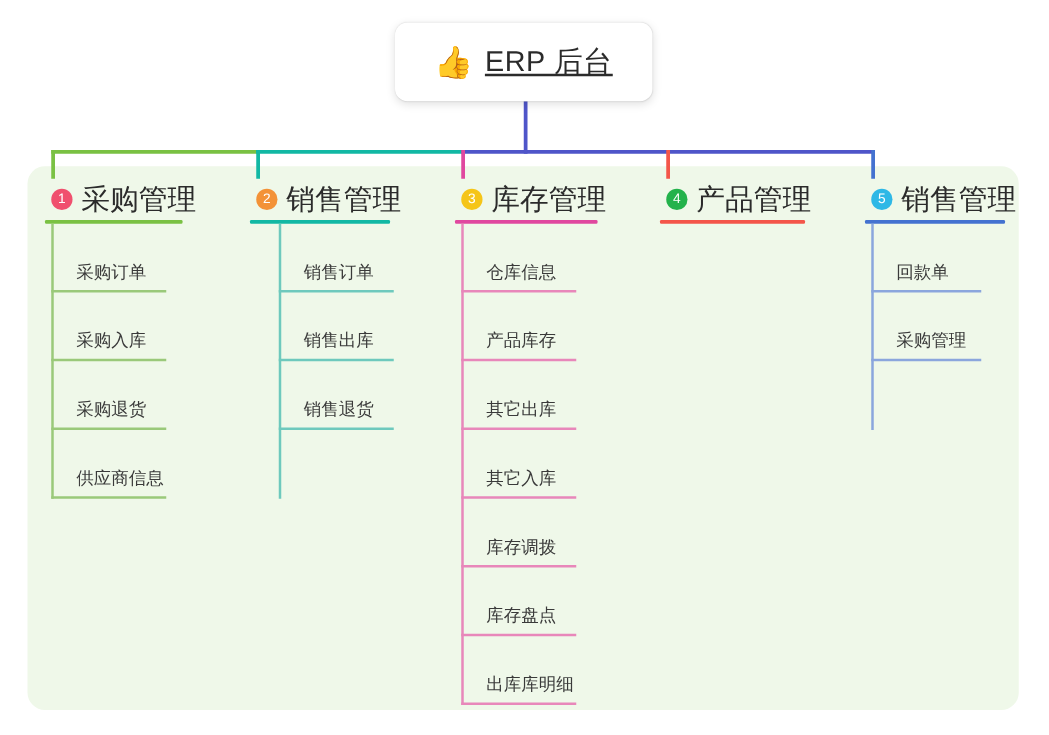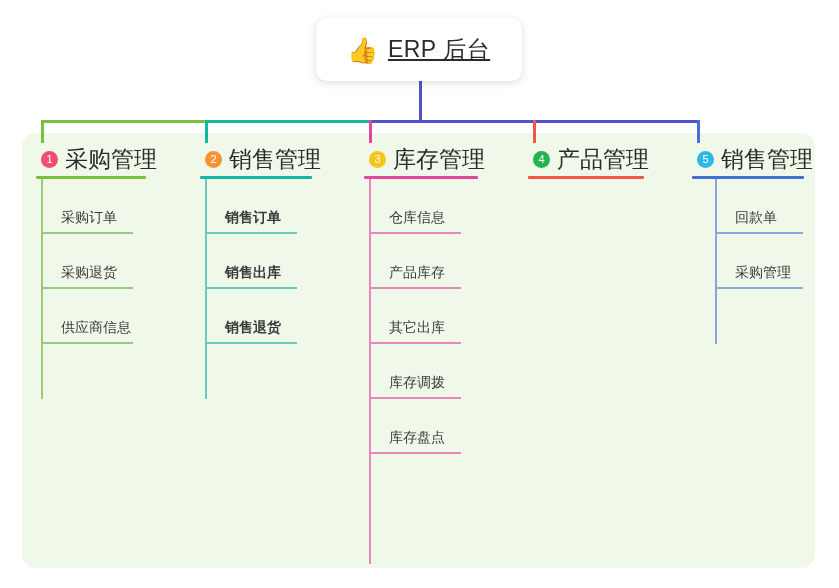--- a/index.html
+++ b/index.html
@@ -165,36 +165,40 @@
           <span class="col-title">采购管理</span>
         </div>
         <div class="col-underline" style="width: 110px; background: rgb(122, 193, 67);"></div>
         <div class="leaves" style="margin-left: 5px;">
           <div class="spine" style="height: 220px; background: rgb(154, 201, 122);"></div>
           <div class="leaf">
             <span class="leaf-text">采购订单</span>
             <div class="leaf-underline" style="width: 92px; background: rgb(154, 201, 122);"></div>
           </div>
           <div class="leaf">
+            <span class="leaf-text">采购入库</span>
+            <div class="leaf-underline" style="width: 92px; background: rgb(154, 201, 122);"></div>
+          </div>
+          <div class="leaf">
             <span class="leaf-text">采购退货</span>
             <div class="leaf-underline" style="width: 92px; background: rgb(154, 201, 122);"></div>
           </div>
           <div class="leaf">
             <span class="leaf-text">供应商信息</span>
             <div class="leaf-underline" style="width: 92px; background: rgb(154, 201, 122);"></div>
           </div>
         </div>
       </div>
       <div class="column" style="left: 200px; top: 146px;">
         <div class="col-header">
           <span class="badge" style="background: rgb(243, 146, 55);">2</span>
           <span class="col-title">销售管理</span>
         </div>
         <div class="col-underline" style="width: 112px; background: rgb(18, 184, 164);"></div>
-        <div class="leaves" style="margin-left: 5px; font-weight: bold;">
+        <div class="leaves" style="margin-left: 23px;">
           <div class="spine" style="height: 220px; background: rgb(110, 201, 189);"></div>
           <div class="leaf">
             <span class="leaf-text">销售订单</span>
             <div class="leaf-underline" style="width: 92px; background: rgb(110, 201, 189);"></div>
           </div>
           <div class="leaf">
             <span class="leaf-text">销售出库</span>
             <div class="leaf-underline" style="width: 92px; background: rgb(110, 201, 189);"></div>
           </div>
           <div class="leaf">
@@ -217,43 +221,51 @@
           </div>
           <div class="leaf">
             <span class="leaf-text">产品库存</span>
             <div class="leaf-underline" style="width: 92px; background: rgb(232, 135, 186);"></div>
           </div>
           <div class="leaf">
             <span class="leaf-text">其它出库</span>
             <div class="leaf-underline" style="width: 92px; background: rgb(232, 135, 186);"></div>
           </div>
           <div class="leaf">
+            <span class="leaf-text">其它入库</span>
+            <div class="leaf-underline" style="width: 92px; background: rgb(232, 135, 186);"></div>
+          </div>
+          <div class="leaf">
             <span class="leaf-text">库存调拨</span>
             <div class="leaf-underline" style="width: 92px; background: rgb(232, 135, 186);"></div>
           </div>
           <div class="leaf">
             <span class="leaf-text">库存盘点</span>
+            <div class="leaf-underline" style="width: 92px; background: rgb(232, 135, 186);"></div>
+          </div>
+          <div class="leaf">
+            <span class="leaf-text">出库库明细</span>
             <div class="leaf-underline" style="width: 92px; background: rgb(232, 135, 186);"></div>
           </div>
         </div>
       </div>
       <div class="column" style="left: 528px; top: 146px;">
         <div class="col-header">
           <span class="badge" style="background: rgb(35, 178, 75);">4</span>
           <span class="col-title">产品管理</span>
         </div>
         <div class="col-underline" style="width: 116px; background: rgb(244, 86, 74);"></div>
       </div>
       <div class="column" style="left: 692px; top: 146px;">
         <div class="col-header">
           <span class="badge" style="background: rgb(46, 184, 230);">5</span>
           <span class="col-title">销售管理</span>
         </div>
         <div class="col-underline" style="width: 112px; background: rgb(68, 114, 208);"></div>
-        <div class="leaves" style="margin-left: 23px;">
+        <div class="leaves" style="margin-left: 5px;">
           <div class="spine" style="height: 165px; background: rgb(139, 166, 221);"></div>
           <div class="leaf">
             <span class="leaf-text">回款单</span>
             <div class="leaf-underline" style="width: 88px; background: rgb(139, 166, 221);"></div>
           </div>
           <div class="leaf">
             <span class="leaf-text">采购管理</span>
             <div class="leaf-underline" style="width: 88px; background: rgb(139, 166, 221);"></div>
           </div>
         </div>

